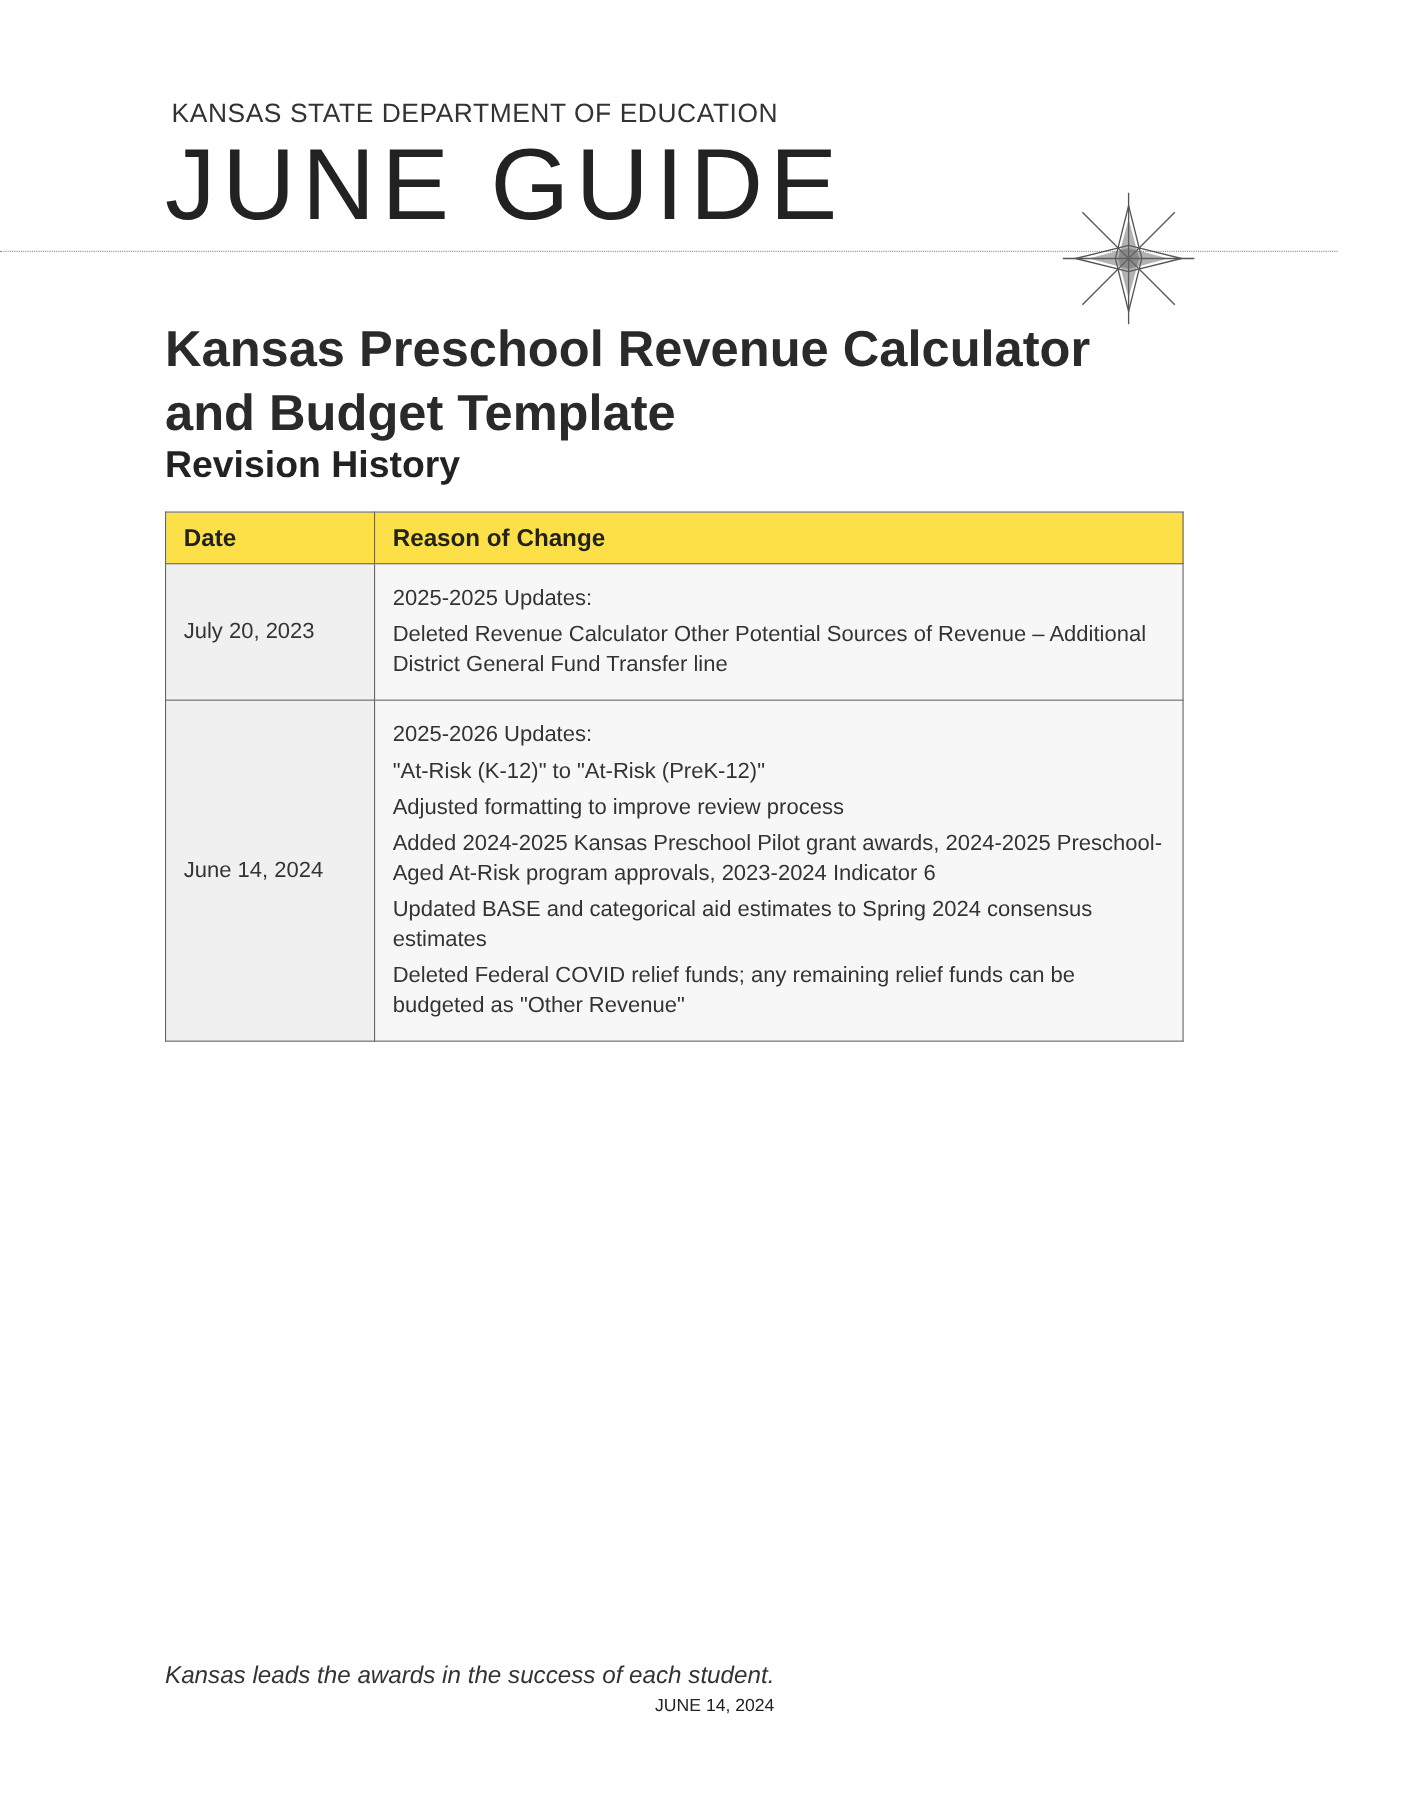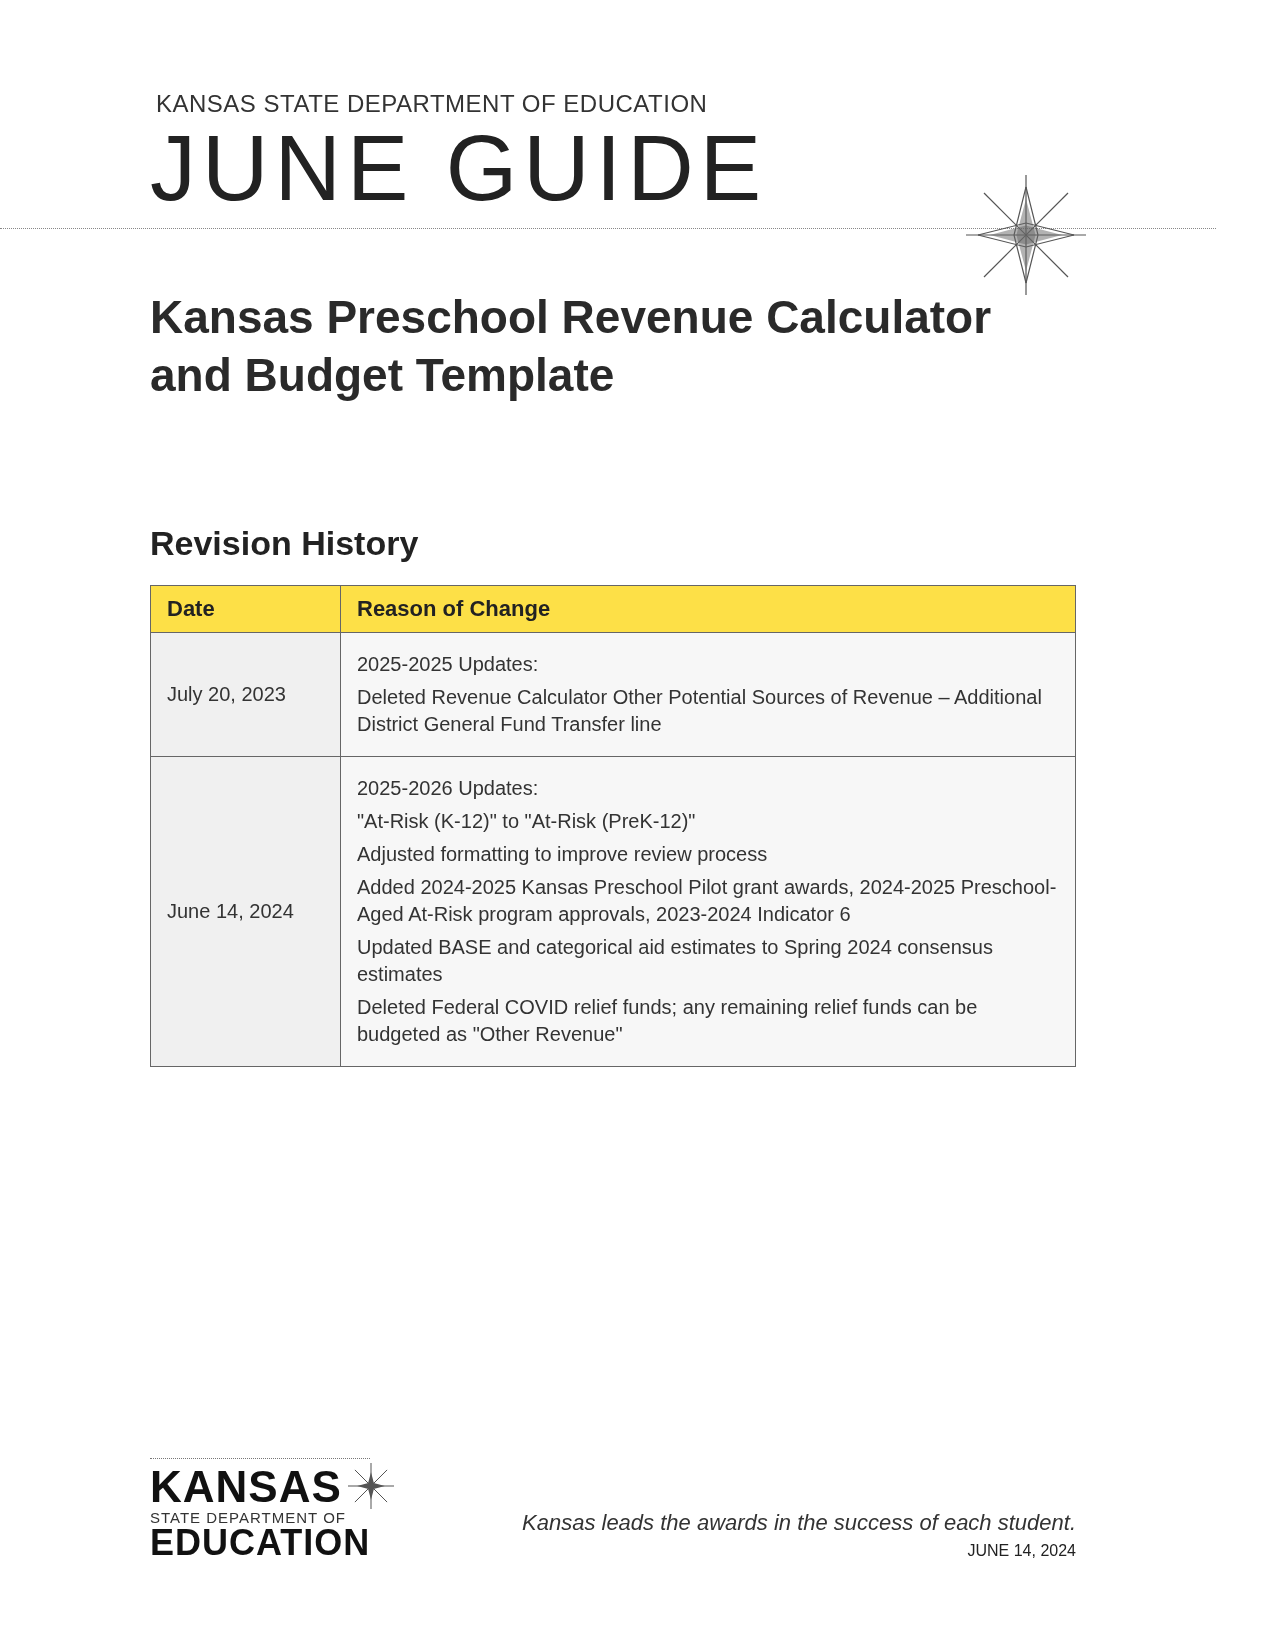--- a/index.html
+++ b/index.html
@@ -4,21 +4,21 @@
 <style>
   * { box-sizing: border-box; margin: 0; padding: 0; }
   html, body { width: 1275px; height: 1650px; background: #fff; font-family: Arial, Helvetica, sans-serif; color: #222; }
   .page { position: relative; width: 1216px; height: 1650px; padding: 90px 140px 0 150px; }
   .header-block { position: relative; }
   .dept-line { font-size: 24px; letter-spacing: 0.5px; color: #333; font-weight: 400; margin-left: 6px; }
   .big-title { font-size: 92px; font-weight: 300; letter-spacing: 6px; color: #222; line-height: 1; margin-top: 4px; }
   .hr-dotted { border: none; border-top: 1px dotted #888; margin: 14px -140px 0 -150px; }
   .star-big { position: absolute; right: -10px; top: 85px; }
   .subtitle { font-size: 46px; font-weight: 700; color: #2a2a2a; margin-top: 60px; line-height: 1.25; }
-  .section-title { font-size: 34px; font-weight: 700; color: #222; margin-top: 120px; margin-bottom: 22px; }
+  .section-title { font-size: 34px; font-weight: 700; color: #222; margin-bottom: 22px; }
   table.rev { width: 100%; border-collapse: collapse; }
   table.rev th, table.rev td { border: 1px solid #666; padding: 12px 16px; vertical-align: middle; text-align: left; font-size: 20px; color: #333; }
   table.rev thead th { background: #fde047; font-weight: 700; font-size: 22px; color: #222; padding: 10px 16px; }
   table.rev td.date-cell { width: 190px; background: #f0f0f0; vertical-align: middle; }
   table.rev td.reason-cell { background: #f7f7f7; }
   table.rev td.reason-cell p { margin: 6px 0; line-height: 1.35; }
   .footer { position: absolute; left: 150px; right: 140px; bottom: 90px; display: flex; align-items: flex-end; justify-content: space-between; }
   .logo-block { display: flex; flex-direction: column; align-items: flex-start; }
   .logo-kansas-row { display: flex; align-items: flex-end; }
   .logo-kansas { font-family: Arial Black, Arial, sans-serif; font-weight: 900; font-size: 44px; letter-spacing: 1px; color: #111; line-height: 0.9; }
@@ -86,38 +86,18 @@
           <p>Adjusted formatting to improve review process</p>
           <p>Added 2024-2025 Kansas Preschool Pilot grant awards, 2024-2025 Preschool-Aged At-Risk program approvals, 2023-2024 Indicator 6</p>
           <p>Updated BASE and categorical aid estimates to Spring 2024 consensus estimates</p>
           <p>Deleted Federal COVID relief funds; any remaining relief funds can be budgeted as "Other Revenue"</p>
         </td>
       </tr>
     </tbody>
   </table>
 
   <div class="footer">
-    <div class="logo-block">
-      <hr class="logo-dotrule">
-      <div class="logo-kansas-row">
-        <span class="logo-kansas">KANSAS</span>
-        <span class="star-small">
-          <svg width="46" height="46" viewBox="0 0 100 100">
-            <g stroke="#444" stroke-width="2" fill="none">
-              <line x1="50" y1="0" x2="50" y2="100"></line>
-              <line x1="0" y1="50" x2="100" y2="50"></line>
-              <line x1="15" y1="15" x2="85" y2="85"></line>
-              <line x1="85" y1="15" x2="15" y2="85"></line>
-            </g>
-            <polygon points="50,20 58,50 50,80 42,50" fill="#555"></polygon>
-            <polygon points="20,50 50,42 80,50 50,58" fill="#555"></polygon>
-          </svg>
-        </span>
-      </div>
-      <div class="logo-dept">STATE DEPARTMENT OF</div>
-      <div class="logo-edu">EDUCATION</div>
-    </div>
     <div class="footer-right">
       <div class="tagline">Kansas leads the awards in the success of each student.</div>
       <div class="footer-date">JUNE 14, 2024</div>
     </div>
   </div>
 </div>
 
 </body></html>

